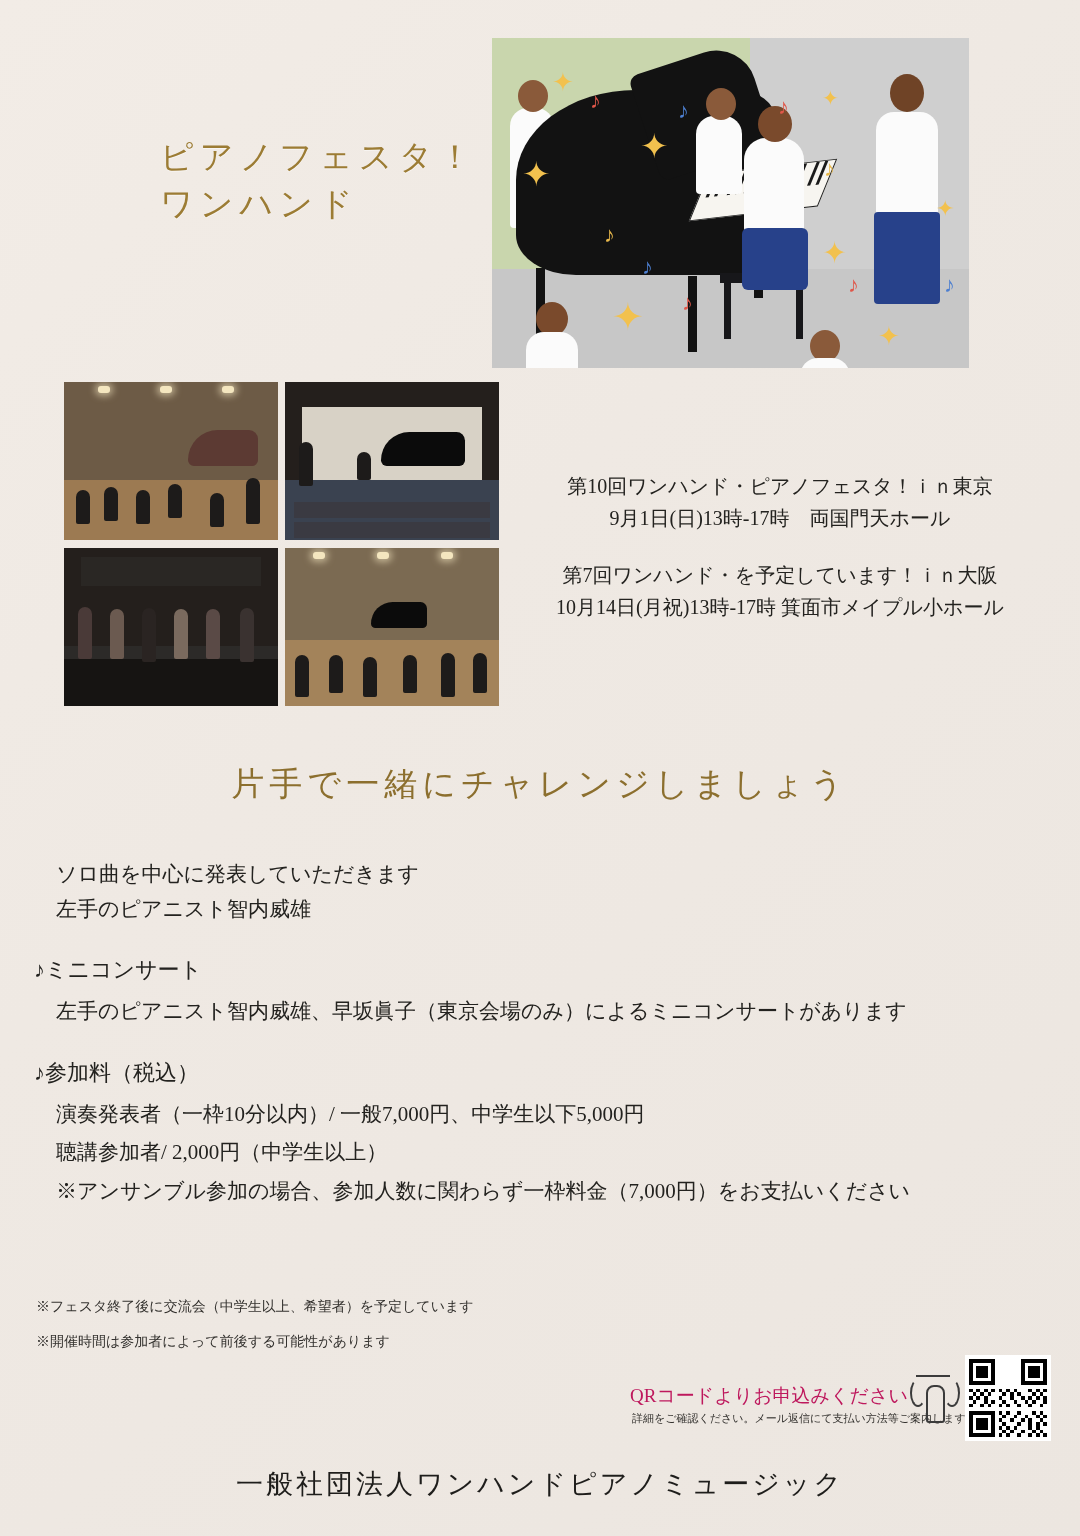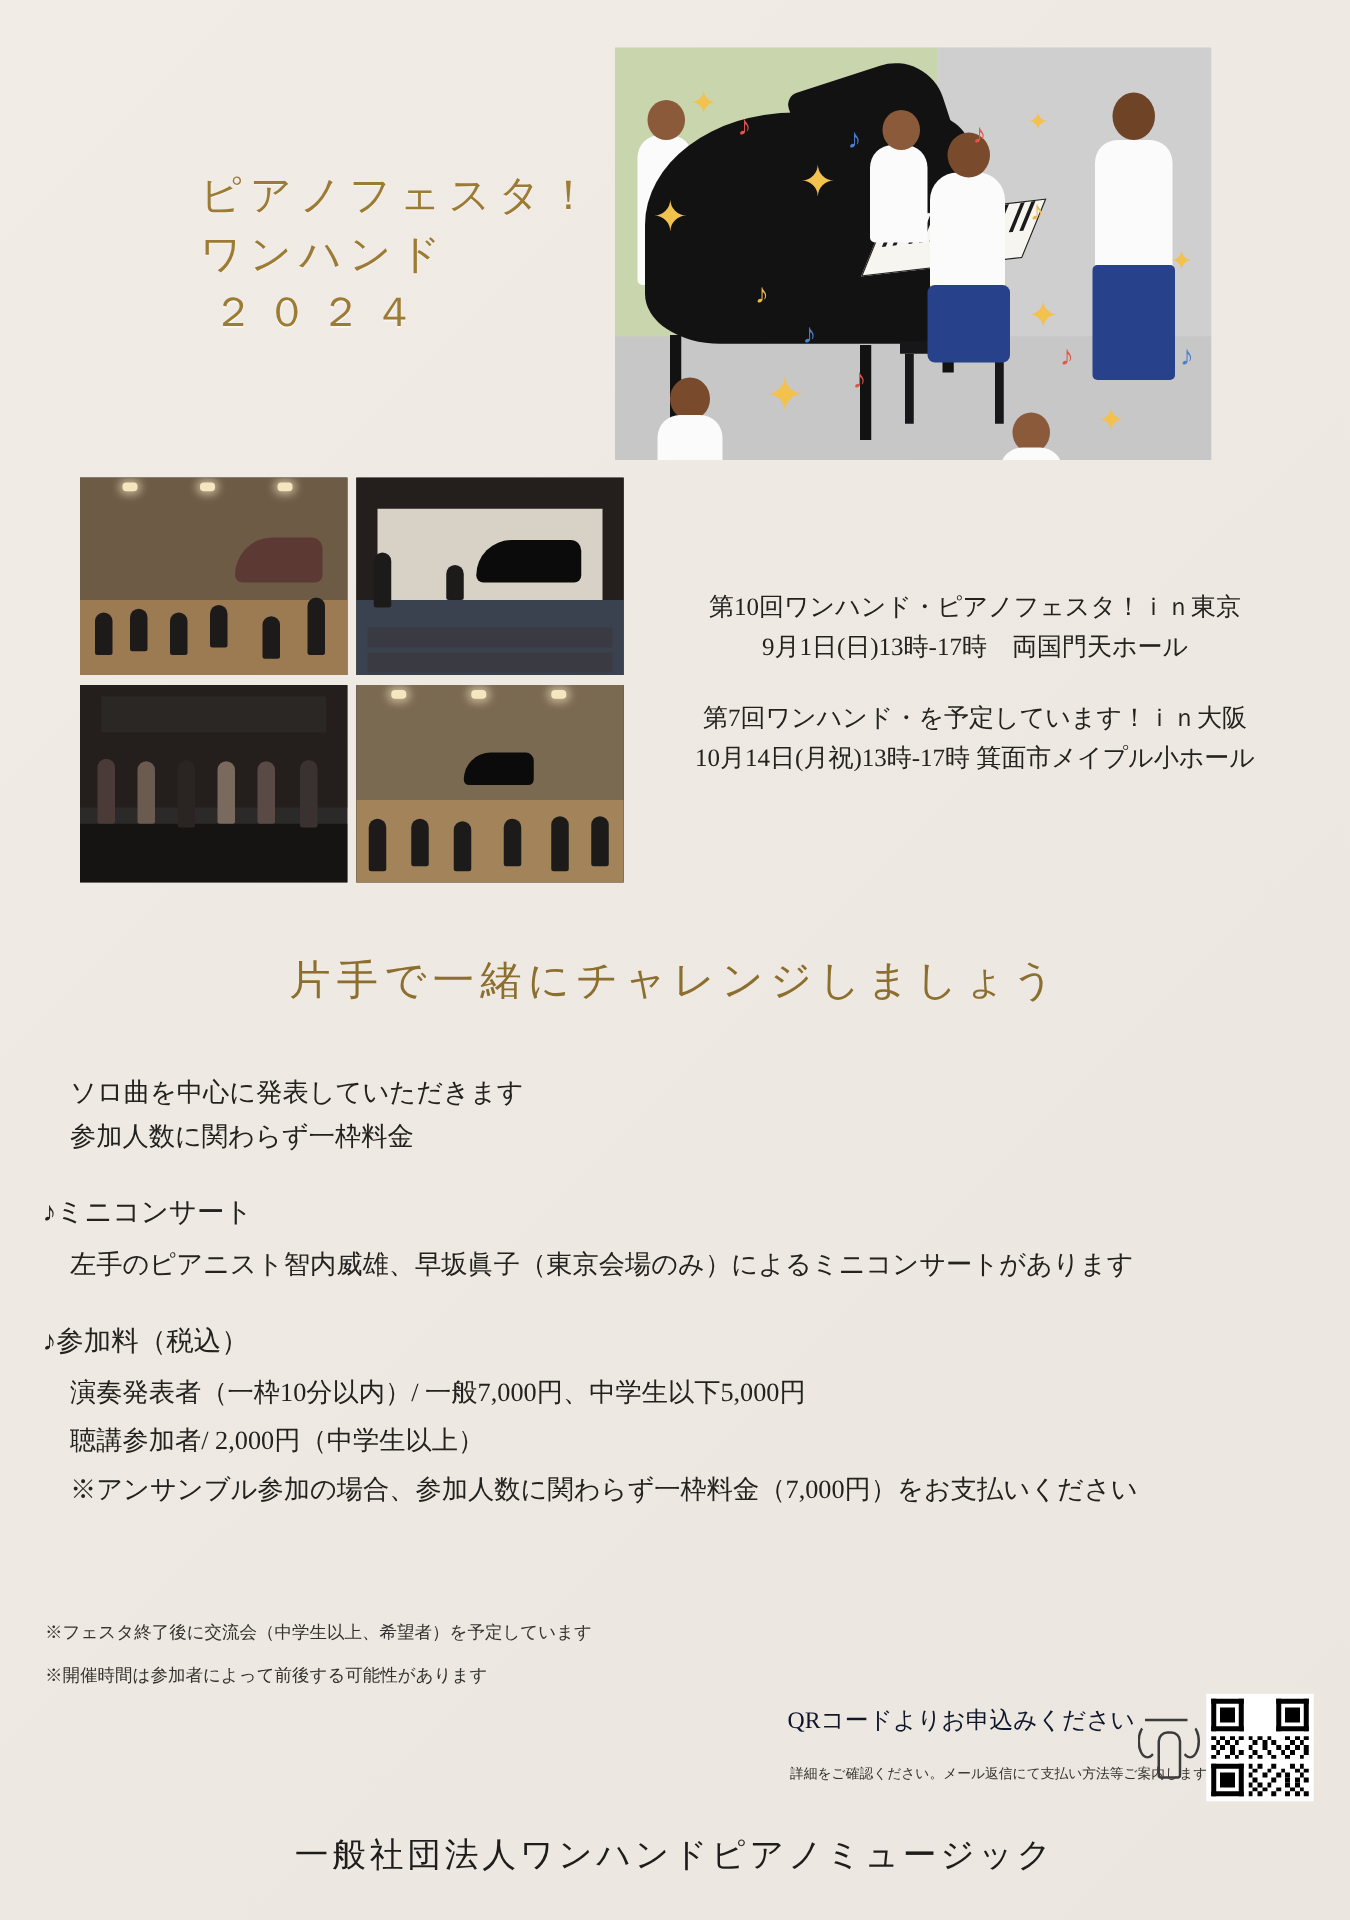--- a/index.html
+++ b/index.html
@@ -257,23 +257,23 @@
   
   .qr-area {
     position: absolute;
     left: 620px;
     top: 1355px;
     width: 430px;
     height: 110px;
   }
   .qr-label {
     position: absolute;
-    left: 10px; top: 8px;
+    left: 10px; top: 28px;
     font-size: 19px;
-    color: #0f172a;
+    color: #be185d;
     white-space: nowrap;
   }
   .qr-sub {
     position: absolute;
     left: 12px; top: 56px;
     font-size: 11px;
     color: #33312e;
     white-space: nowrap;
   }
   .qr-hand {
@@ -333,21 +333,20 @@
   }
 </style>
 </head>
 <body>
 
 <div class="poster">
 
   <div class="title-block">
     <span class="title-line l2">ピアノフェスタ！</span>
     <span class="title-line l1">ワンハンド</span>
-    <span class="title-line l3">２０２４</span>
   </div>
 
   <div class="illustration">
     <div class="ill-bg-left"></div>
     <div class="ill-bg-right"></div>
     <div class="ill-bg-band"></div>
 
     <div class="person p-body-white" style="left:18px; top:70px; width:44px; height:120px;"></div>
     <div class="p-head" style="left:26px; top:42px; width:30px; height:32px;"></div>
 
@@ -477,21 +476,21 @@
       <span class="event-line">10月14日(月祝)13時-17時 箕面市メイプル小ホール</span>
     </div>
   </div>
 
   <div class="tagline">片手で一緒にチャレンジしましょう</div>
 
   <div class="sections">
 
     <div class="section">
       <div class="sec-line tight">ソロ曲を中心に発表していただきます</div>
-      <div class="sec-line">参加人数に関わらず一枠料金</div>
+      <div class="sec-line">左手のピアニスト智内威雄</div>
     </div>
 
     <div class="section">
       <div class="sec-head">♪ミニコンサート</div>
       <div class="sec-line">左手のピアニスト智内威雄、早坂眞子（東京会場のみ）によるミニコンサートがあります</div>
     </div>
 
     <div class="section">
       <div class="sec-head">♪参加料（税込）</div>
       <div class="sec-line">演奏発表者（一枠10分以内）/ 一般7,000円、中学生以下5,000円</div>

